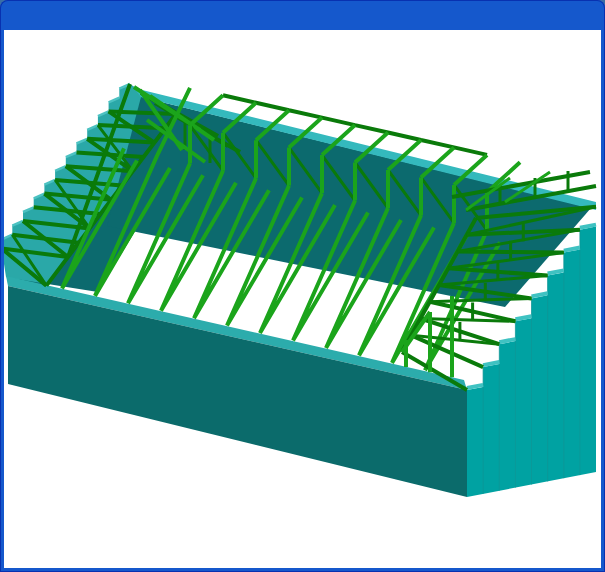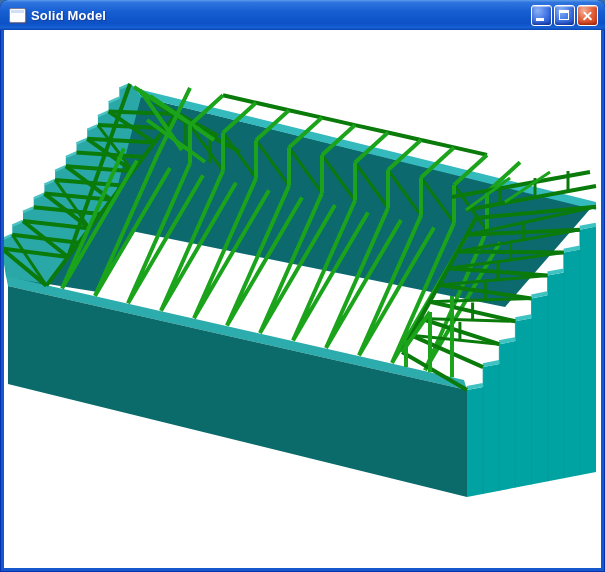--- a/index.html
+++ b/index.html
@@ -57,36 +57,20 @@
   .gb{stroke:var(--c-green-bright,#1ba41b);stroke-width:4;fill:none;}
   .gb3{stroke:var(--c-green-bright,#1ba41b);stroke-width:3;fill:none;}
   .tread{stroke:var(--c-teal-right-top,#3fc2c2);stroke-width:4;fill:none;}
   .bandstep{stroke:var(--c-band-step,#4cc2c2);stroke-width:2.5;fill:none;}
   .seam{stroke:var(--c-seam,#0d9595);stroke-width:1;fill:none;opacity:.75;}
 </style>
 </head>
 <body>
 
 <div id="xp-window">
-  <div id="titlebar">
-    <div id="app-icon"></div>
-    <span id="title-text">Solid Model</span>
-    <div class="win-buttons">
-      <div class="win-btn" title="Minimize">
-        <span class="glyph-min"></span>
-      </div>
-      <div class="win-btn" title="Maximize">
-        <span class="glyph-max"></span>
-      </div>
-      <div class="win-btn close" title="Close">
-        <span class="glyph-x1"></span>
-        <span class="glyph-x2"></span>
-      </div>
-    </div>
-  </div>
 
   <div id="client">
     <svg id="scene" width="597" height="538" viewBox="4 30 597 538" xmlns="http://www.w3.org/2000/svg">
 
       <g>
         <path fill="var(--c-band,#2aa8a8)" d="M130,84 L119.3,88.7 L119.3,97.7 L108.6,102.4 L108.6,111.4 L97.9,116.1 L97.9,125.1 L87.2,129.8 L87.2,138.8 L76.5,143.5 L76.5,152.5 L65.8,157.2 L65.8,166.2 L55.1,170.9 L55.1,179.9 L44.4,184.6 L44.4,193.6 L33.7,198.3 L33.7,207.3 L23,212 L23,221 L12.3,225.7 L12.3,234.7 L1.6,239.4 L1.6,248.4 L6,277 L46,287 L176,114 Z"></path>
         <g>
           <path class="bandstep" d="M130,84 L119.3,88.7 M119.3,97.7 L108.6,102.4 M108.6,111.4 L97.9,116.1 M97.9,125.1 L87.2,129.8 M87.2,138.8 L76.5,143.5 M76.5,152.5 L65.8,157.2 M65.8,166.2 L55.1,170.9 M55.1,179.9 L44.4,184.6 M44.4,193.6 L33.7,198.3 M33.7,207.3 L23,212 M23,221 L12.3,225.7 M12.3,234.7 L1.6,239.4"></path>
         </g>
       </g>

